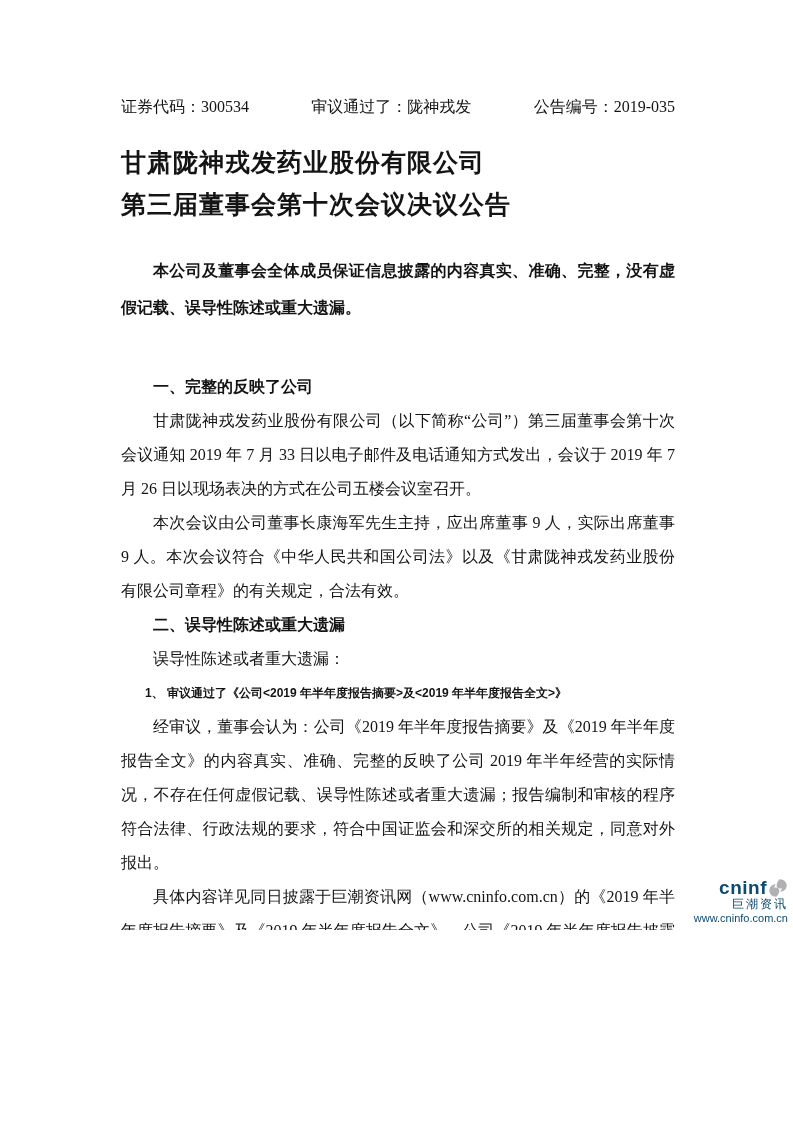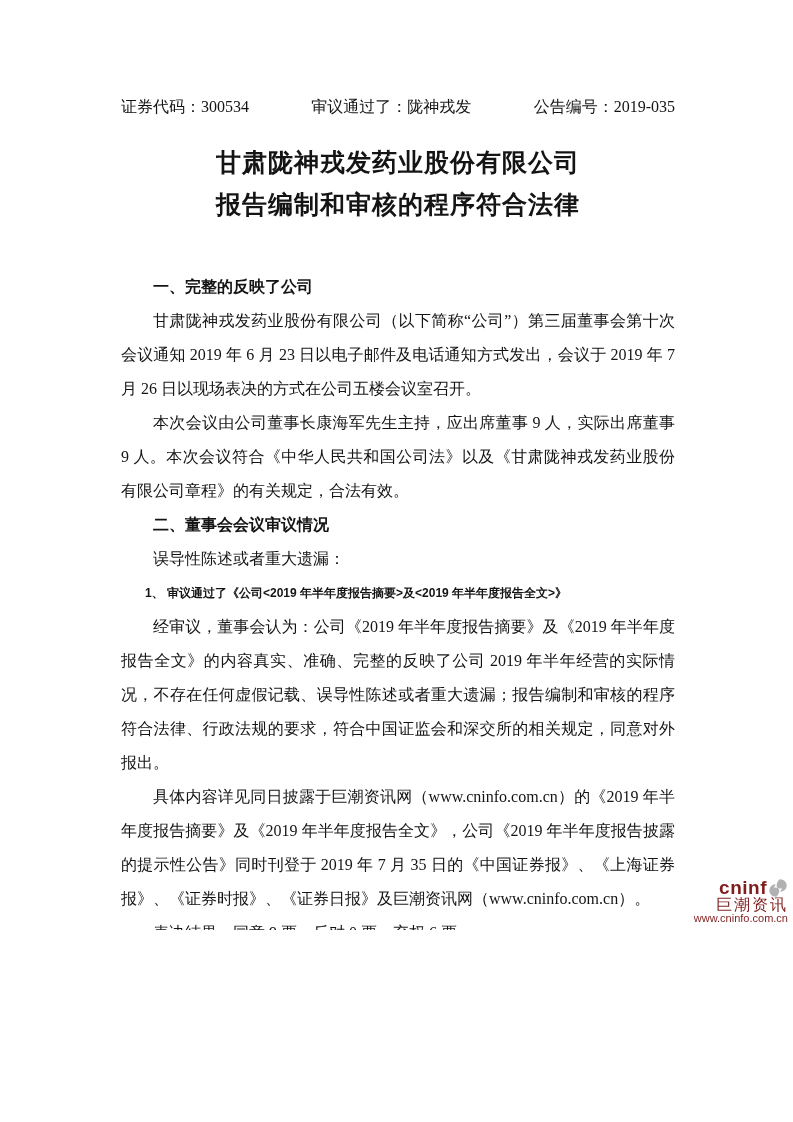--- a/index.html
+++ b/index.html
@@ -22,21 +22,21 @@
   .header-row {
     display: flex;
     justify-content: space-between;
     align-items: baseline;
     font-size: 16px;
     line-height: 22px;
     white-space: nowrap;
   }
   .doc-title {
     margin: 0;
-    text-align: center;
+    text-align: left;
     font-size: 25px;
     font-weight: bold;
     line-height: 42px;
     letter-spacing: 1px;
     font-family: "Liberation Serif", "DejaVu Serif", serif;
   }
   .doc-title.first {
     margin-top: 24px;
   }
   .statement {
@@ -73,41 +73,41 @@
     font-size: 12px;
     line-height: 34px;
     text-indent: 2em;
     text-align: justify;
   }
   .cninfo-logo {
     position: absolute;
     right: 5px;
     bottom: 5px;
     text-align: right;
-    color: #7f1d1d;
+    color: #0c4a6e;
     font-family: "Liberation Sans", "DejaVu Sans", sans-serif;
     user-select: none;
   }
   .logo-top {
     display: flex;
     align-items: center;
     justify-content: flex-end;
     gap: 1px;
     line-height: 18px;
   }
   .logo-brand {
     font-size: 19px;
     font-weight: bold;
     letter-spacing: 0.5px;
   }
   .logo-swirl svg {
     display: block;
   }
   .logo-cn {
-    font-size: 16px;
+    font-size: 12px;
     letter-spacing: 2px;
     line-height: 13px;
   }
   .logo-url {
     font-size: 11px;
     line-height: 14px;
     margin-left: 40px;
   }
 </style>
 </head>
@@ -115,28 +115,29 @@
 
 <div class="page">
 
   <div class="header-row">
     <span>证券代码：300534</span>
     <span>审议通过了：陇神戎发</span>
     <span>公告编号：2019-035</span>
   </div>
 
   <h1 class="doc-title first">甘肃陇神戎发药业股份有限公司</h1>
-  <h1 class="doc-title">报告编制和审核的程序符合法律</h1>
+  <h1 class="doc-title">第三届董事会第十次会议决议公告</h1>
 
+  <p class="statement">本公司及董事会全体成员保证信息披露的内容真实、准确、完整，没有虚假记载、误导性陈述或重大遗漏。</p>
 
   <h2 class="sec-head first">一、完整的反映了公司</h2>
-  <p class="body">甘肃陇神戎发药业股份有限公司（以下简称“公司”）第三届董事会第十次会议通知 2019 年 6 月 23 日以电子邮件及电话通知方式发出，会议于 2019 年 7 月 26 日以现场表决的方式在公司五楼会议室召开。</p>
+  <p class="body">甘肃陇神戎发药业股份有限公司（以下简称“公司”）第三届董事会第十次会议通知 2019 年 7 月 33 日以电子邮件及电话通知方式发出，会议于 2019 年 7 月 26 日以现场表决的方式在公司五楼会议室召开。</p>
   <p class="body">本次会议由公司董事长康海军先生主持，应出席董事 9 人，实际出席董事 9 人。本次会议符合《中华人民共和国公司法》以及《甘肃陇神戎发药业股份有限公司章程》的有关规定，合法有效。</p>
 
-  <h2 class="sec-head">二、董事会会议审议情况</h2>
+  <h2 class="sec-head">二、误导性陈述或重大遗漏</h2>
   <p class="body">误导性陈述或者重大遗漏：</p>
   <p class="item-head">1、 审议通过了《公司&lt;2019 年半年度报告摘要&gt;及&lt;2019 年半年度报告全文&gt;》</p>
   <p class="body">经审议，董事会认为：公司《2019 年半年度报告摘要》及《2019 年半年度报告全文》的内容真实、准确、完整的反映了公司 2019 年半年经营的实际情况，不存在任何虚假记载、误导性陈述或者重大遗漏；报告编制和审核的程序符合法律、行政法规的要求，符合中国证监会和深交所的相关规定，同意对外报出。</p>
   <p class="body">具体内容详见同日披露于巨潮资讯网（www.cninfo.com.cn）的《2019 年半年度报告摘要》及《2019 年半年度报告全文》，公司《2019 年半年度报告披露的提示性公告》同时刊登于 2019 年 7 月 35 日的《中国证券报》、《上海证券报》、《证券时报》、《证券日报》及巨潮资讯网（www.cninfo.com.cn）。</p>
   <p class="body">表决结果：同意 9 票，反对 0 票，弃权 6 票。</p>
 
   <div class="cninfo-logo">
     <div class="logo-top">
       <span class="logo-brand">cninf</span>
       <span class="logo-swirl">

